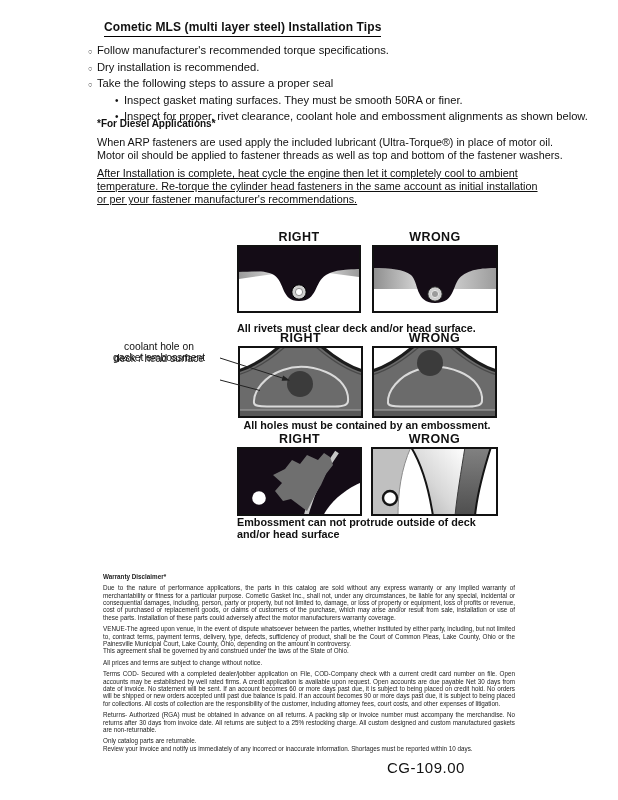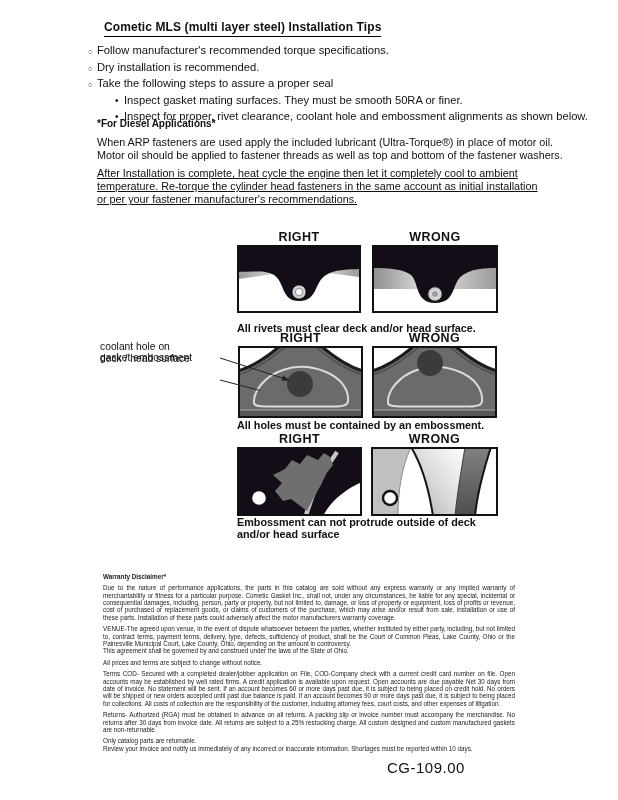--- a/index.html
+++ b/index.html
@@ -11,21 +11,21 @@
   .bullets{left:88px;top:44px;font-size:11.2px;}
   .brow{display:flex;align-items:baseline;height:16.6px;white-space:nowrap;}
   .brow .mk{width:9px;flex:0 0 9px;font-size:7.5px;}
   .brow.sub{margin-left:27px;}
   .brow.sub .mk{font-size:10px;}
   .h2{left:97px;top:118px;font-size:10px;font-weight:bold;white-space:nowrap;}
   .para{left:97px;font-size:10.8px;line-height:13.2px;white-space:nowrap;}
   .p1{top:136px;} .p2{top:167px;text-decoration:underline;} .note{top:205px;}
   .dlab{font-weight:bold;font-size:12.5px;text-align:center;letter-spacing:.4px;white-space:nowrap;}
   .cap{font-size:10.8px;font-weight:bold;white-space:nowrap;line-height:11.5px;}
-  .sidelab{font-size:10.3px;line-height:11.5px;text-align:left;width:118px;left:100px;white-space:nowrap;}
+  .sidelab{font-size:10.3px;line-height:11.5px;text-align:center;width:118px;left:100px;white-space:nowrap;}
   .legal{left:103px;top:573px;width:412px;font-size:6.3px;line-height:7.35px;
          text-align:justify;color:#222;}
   .legal .lh{font-weight:bold;margin:0 0 4px 0;}
   .legal p{margin:0 0 4.2px 0;white-space:pre-line;}
   .pagenum{left:387px;top:759px;font-size:15px;letter-spacing:.5px;white-space:nowrap;}
   svg{display:block;}
   .overlay{left:0;top:0;pointer-events:none;z-index:5;}
 </style>
 </head>
 <body>
@@ -144,21 +144,21 @@
     <path d="M42,0 C29,11 14,21 0,25" stroke="#1c1c1c" stroke-width="3" fill="none"></path>
     <path d="M47,1 C33,13 17,24 0,29" stroke="#494949" stroke-width="1.2" fill="none"></path>
     <path d="M125,0 H83 C96,11 111,21 125,25 Z" fill="#ffffff"></path>
     <path d="M83,0 C96,11 111,21 125,25" stroke="#1c1c1c" stroke-width="3" fill="none"></path>
     <path d="M78,1 C92,13 108,24 125,29" stroke="#494949" stroke-width="1.2" fill="none"></path>
     <path d="M16,57 C15,45 27,30 45,24 C59,19 73,20 88,26 C103,32 111,44 110,55 C110,59 105,60.5 97,60.5 H29 C21,60.5 16.5,60 16,57 Z" stroke="#dadada" stroke-width="2" fill="none"></path>
     <circle cx="58" cy="17" r="13" fill="#3b3b3b"></circle>
     <rect x="1" y="1" width="123" height="70" fill="none" stroke="#111" stroke-width="2"></rect>
   </svg>
 
-  <div class="abs cap" style="left:237px;top:420px;width:260px;text-align:left;">All holes must be contained by an embossment.</div>
+  <div class="abs cap" style="left:237px;top:420px;width:260px;text-align:center;">All holes must be contained by an embossment.</div>
 
   <div class="abs dlab" style="left:237px;top:432px;width:125px;">RIGHT</div>
   <div class="abs dlab" style="left:371px;top:432px;width:127px;">WRONG</div>
 
   <svg class="abs" style="left:237px;top:447px;" width="125" height="69" viewBox="0 0 125 69">
     <rect width="125" height="69" fill="#140c16"></rect>
     <path d="M125,35 C108,42 93,55 86,69 H125 Z" fill="#ffffff"></path>
     <path d="M100,5 C87,23 75,45 69,69" stroke="#c6c6c6" stroke-width="4.5" fill="none"></path>
     <polygon points="87,6 93,10 96,18 89,27 84,38 78,48 73,58 70,64 62,58 54,52 46,54 38,44 45,36 36,28 48,22 55,13 63,17 70,8 81,13" fill="#6f6f6f"></polygon>
     <circle cx="22" cy="51" r="6.8" fill="#ffffff"></circle>

